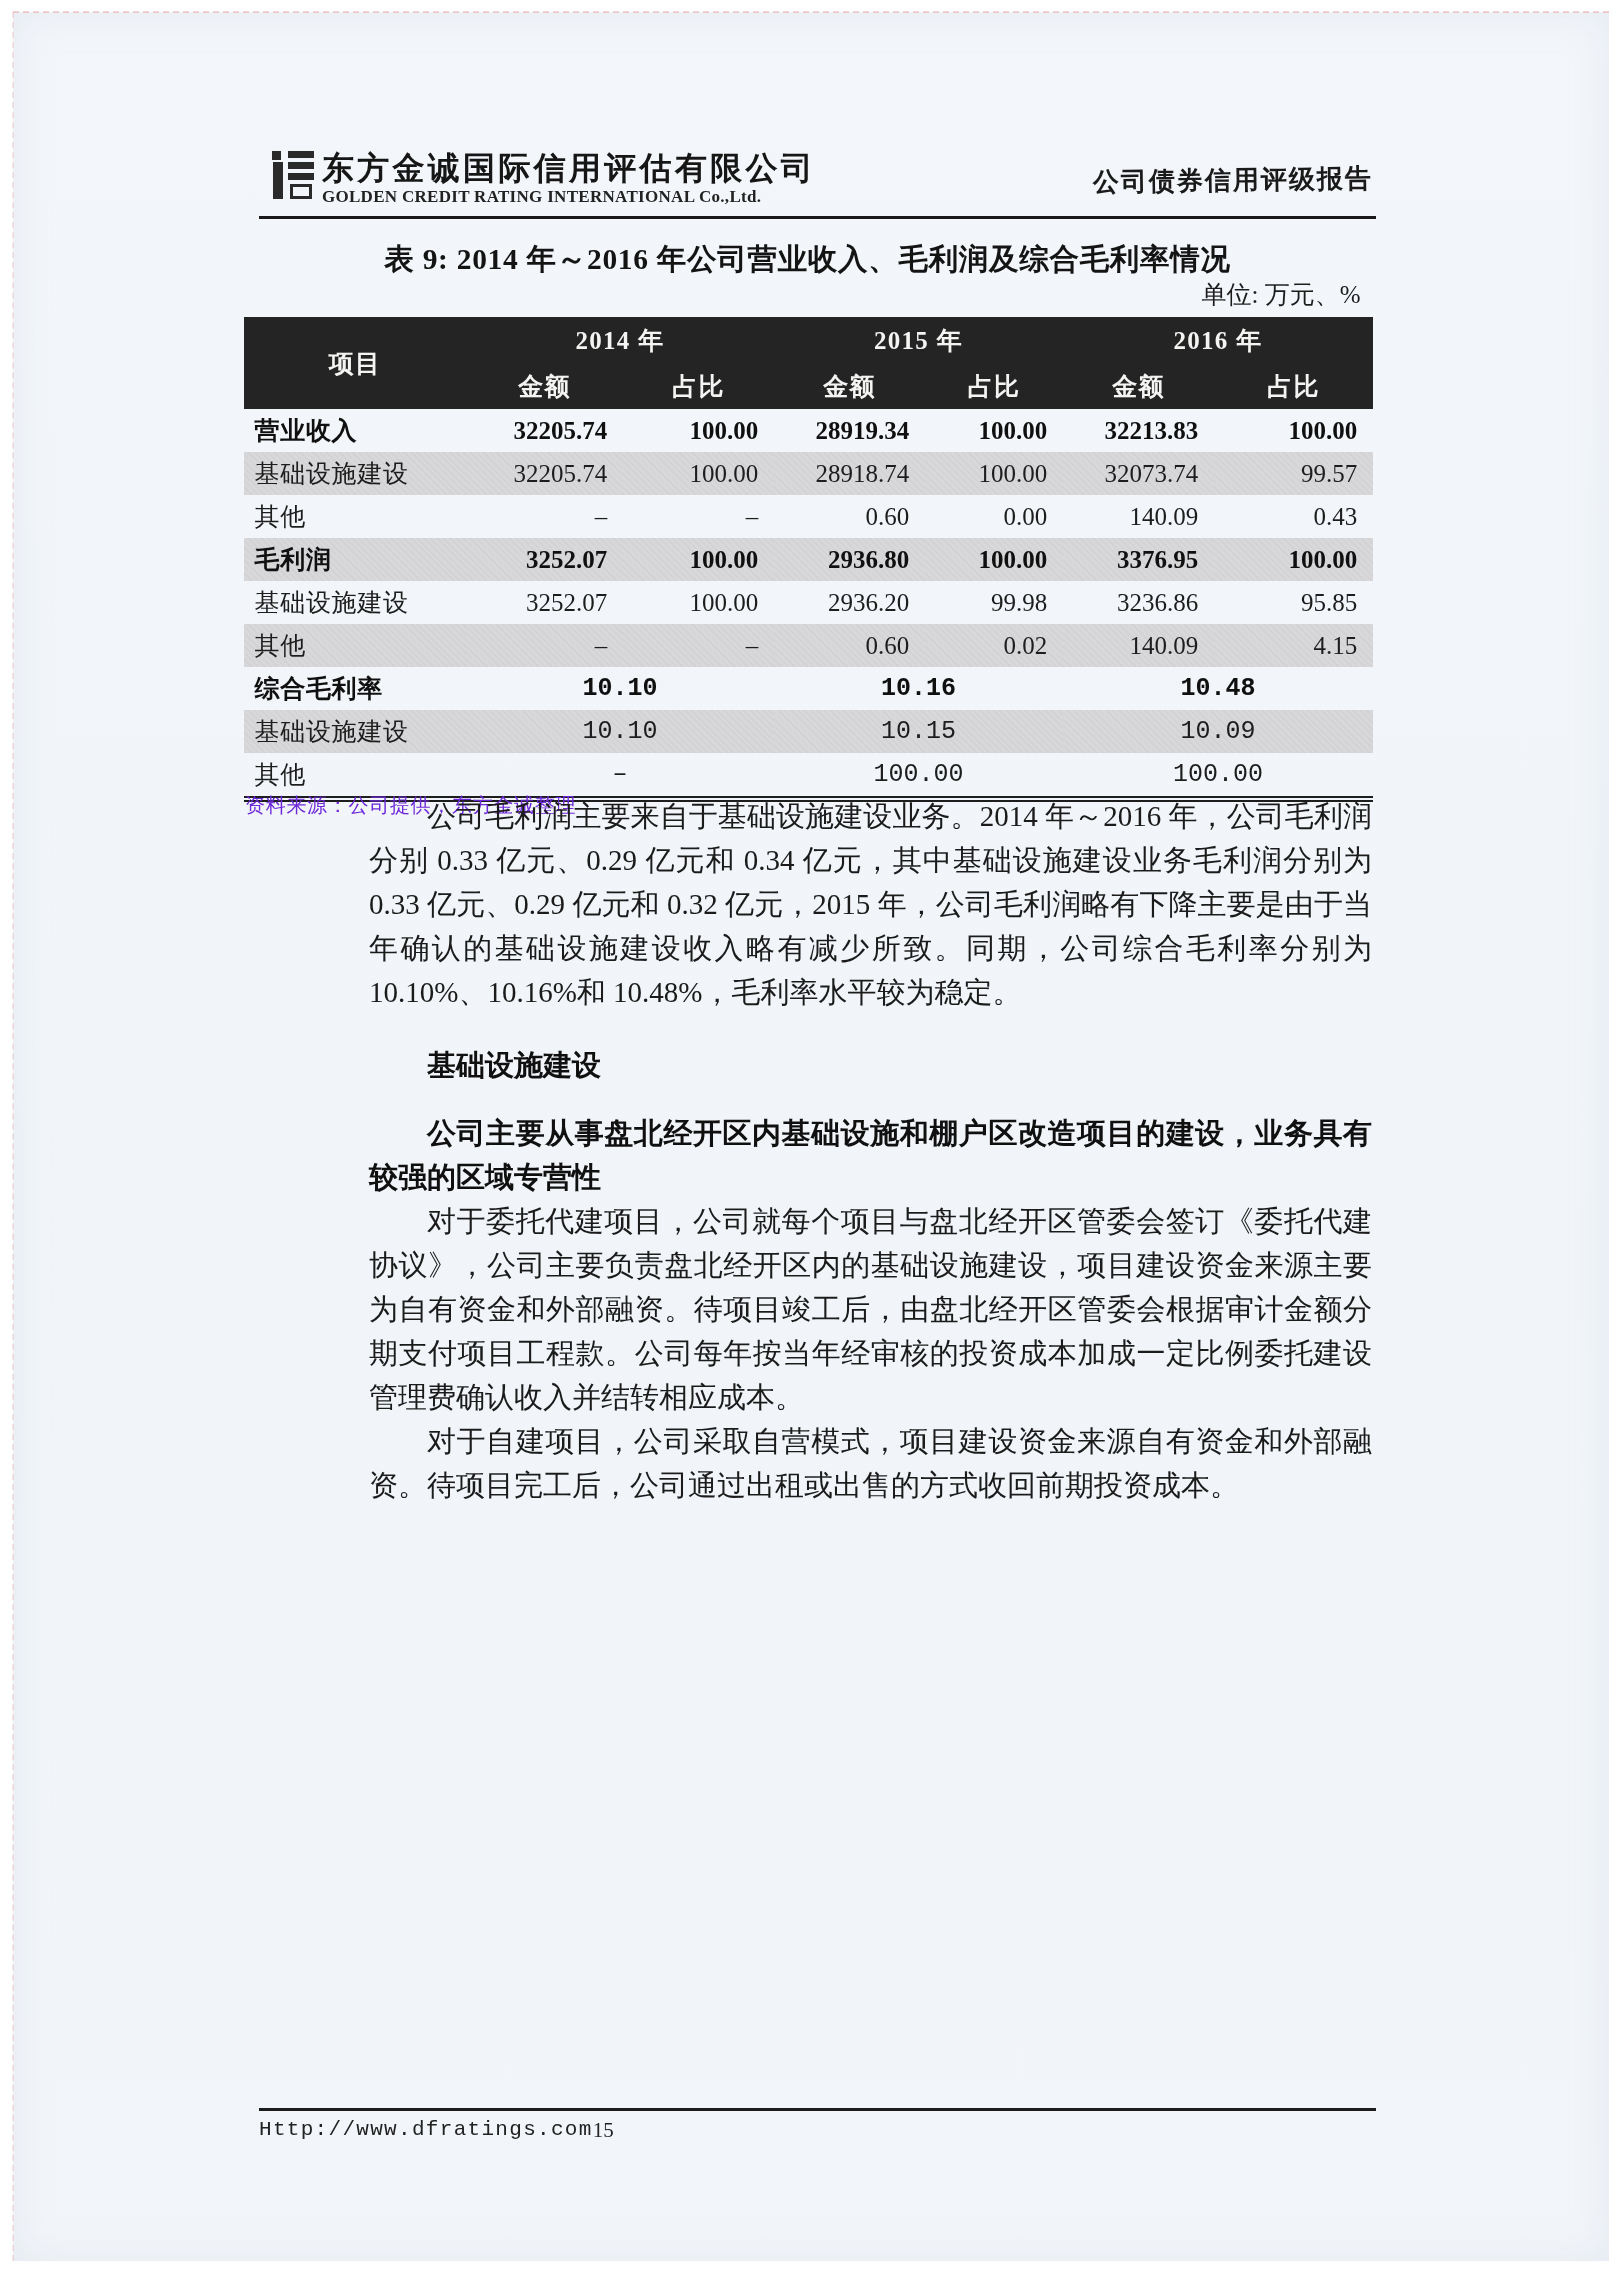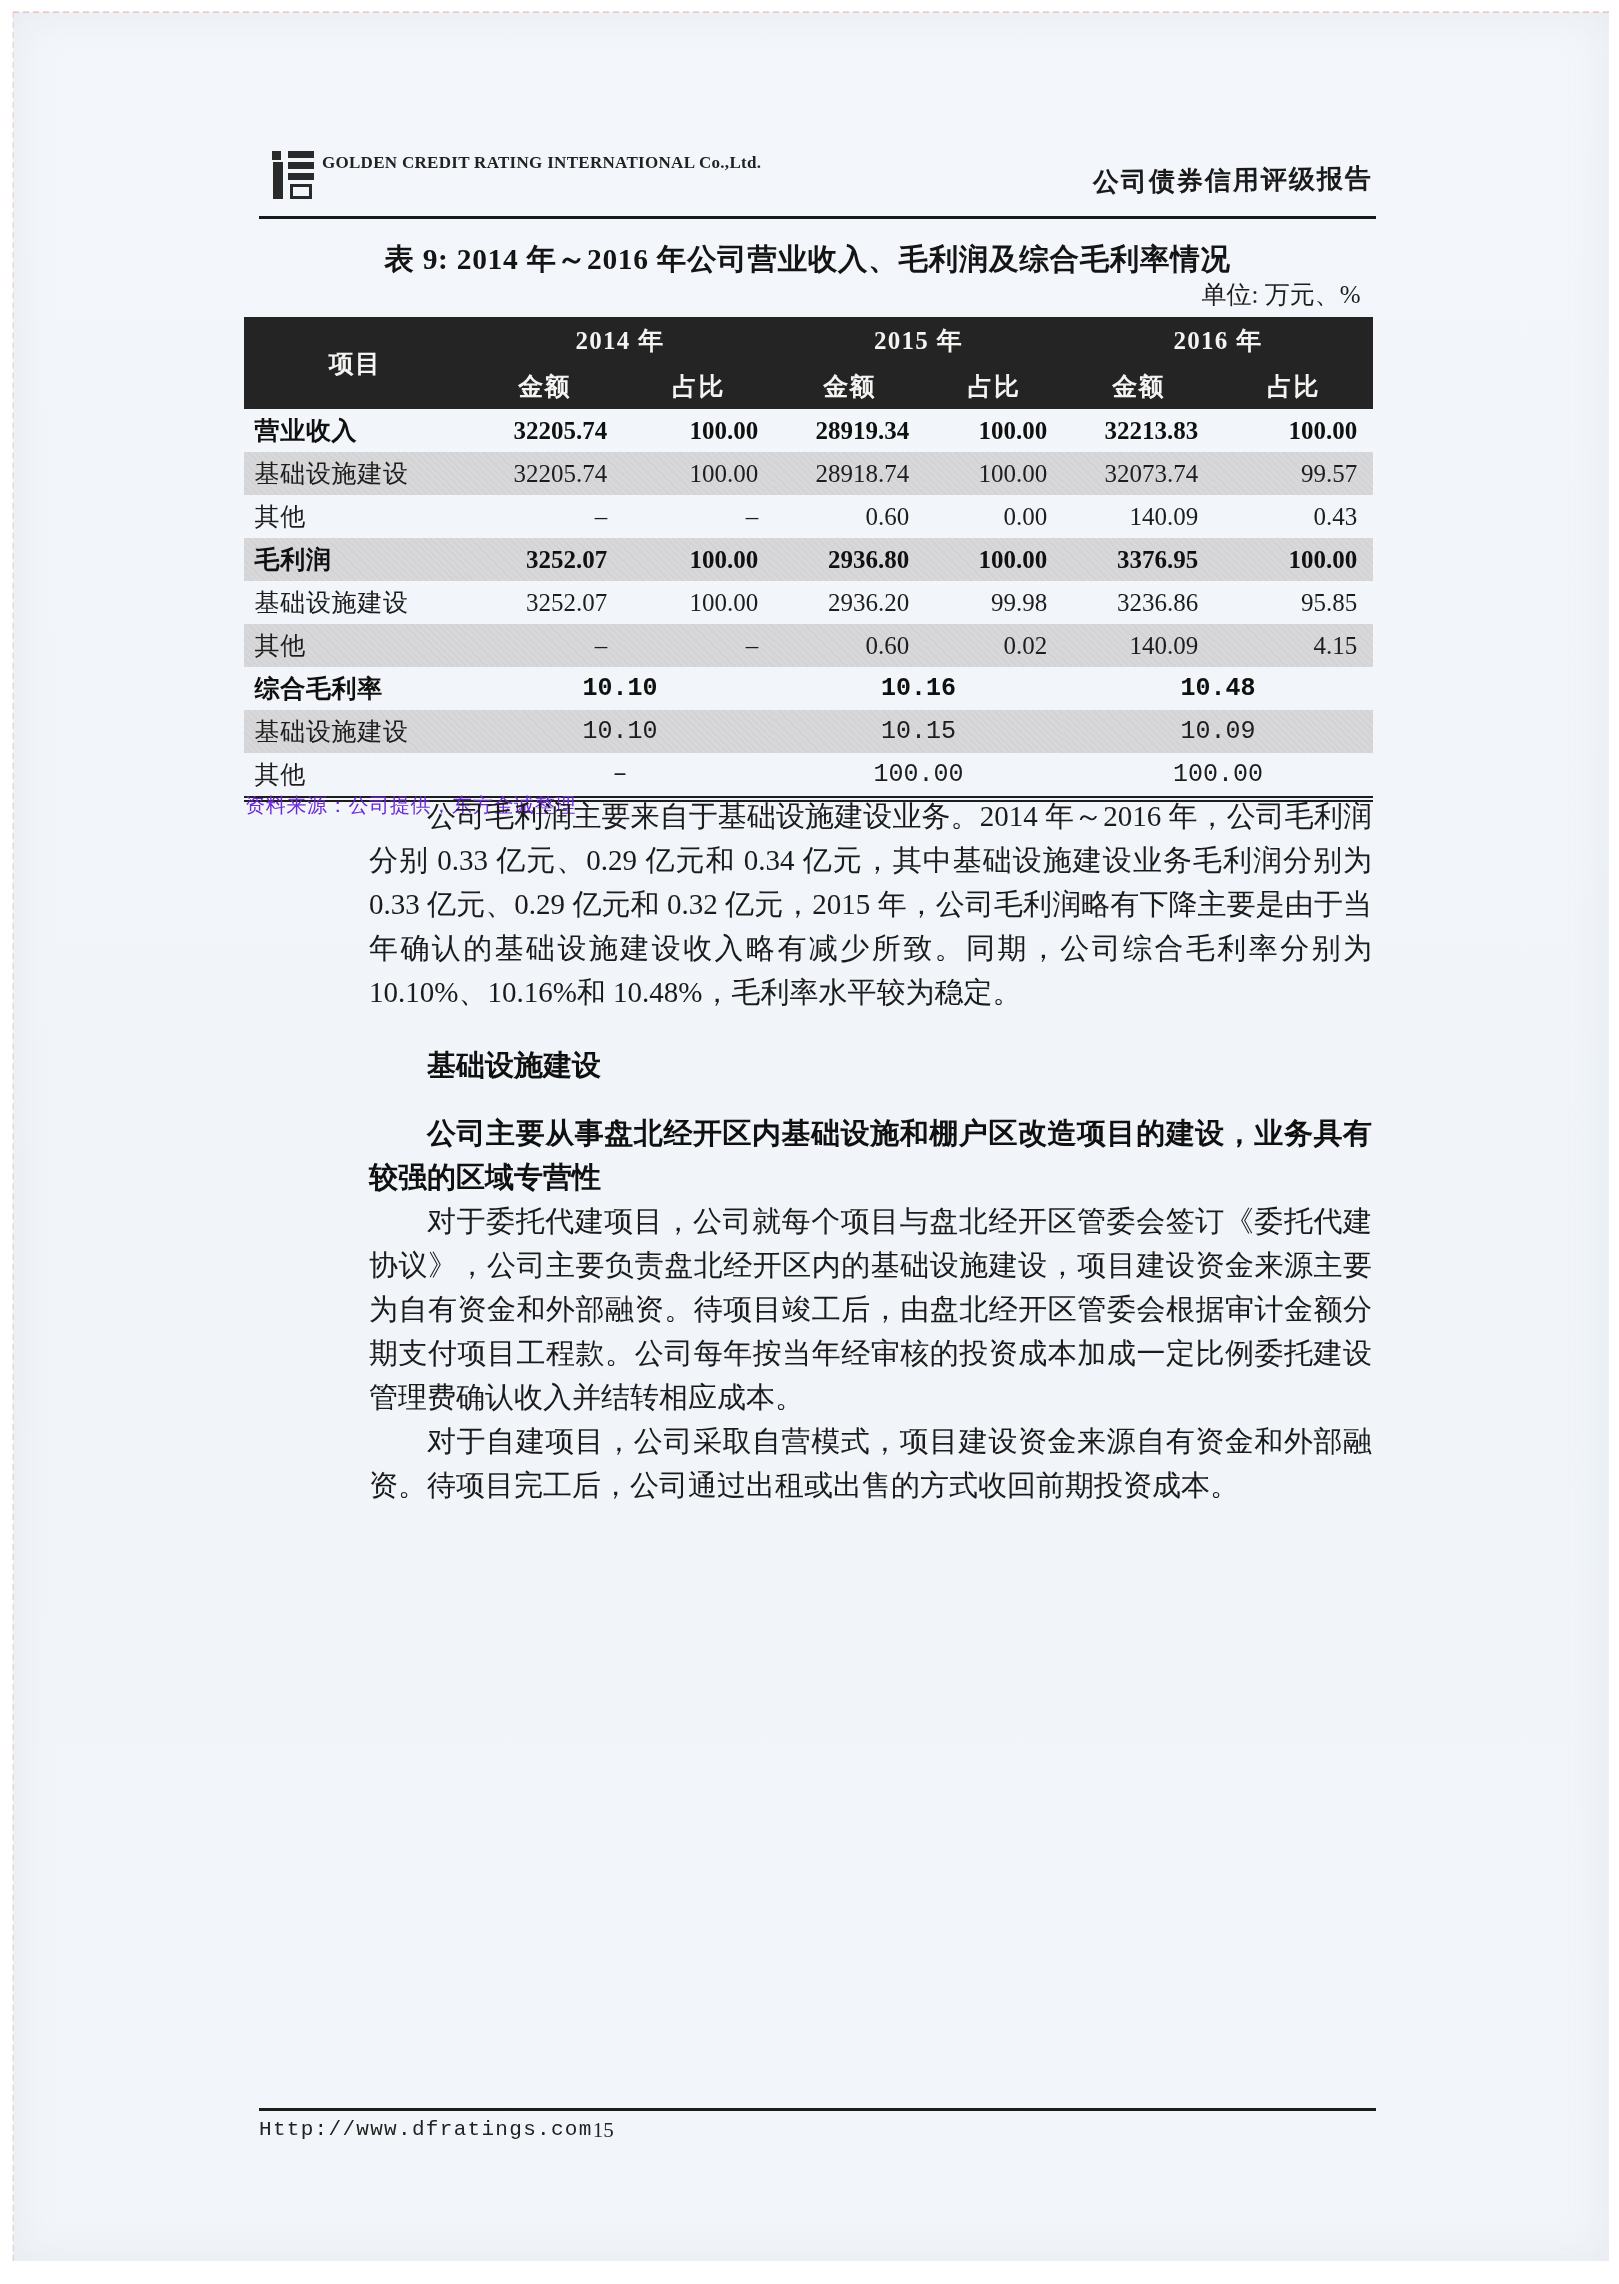--- a/index.html
+++ b/index.html
@@ -83,20 +83,21 @@
 <div class="paper"></div>
 
 <div class="logo-row">
   <div class="logo-icon">
     <div class="sq"></div>
       <div class="vbar"></div>
       <div class="stripes"></div>
       <div class="box"></div>
   </div>
   <div>
+    <div class="company-cn">东方金诚国际信用评估有限公司</div>
     <div class="company-en">GOLDEN CREDIT RATING INTERNATIONAL Co.,Ltd.</div>
   </div>
 </div>
 <div class="report-type">公司债券信用评级报告</div>
 <div class="header-rule"></div>
 
 <div class="table-title">表 9: 2014 年～2016 年公司营业收入、毛利润及综合毛利率情况</div>
 <div class="unit-note">单位: 万元、%</div>
 
 <table class="fin">

